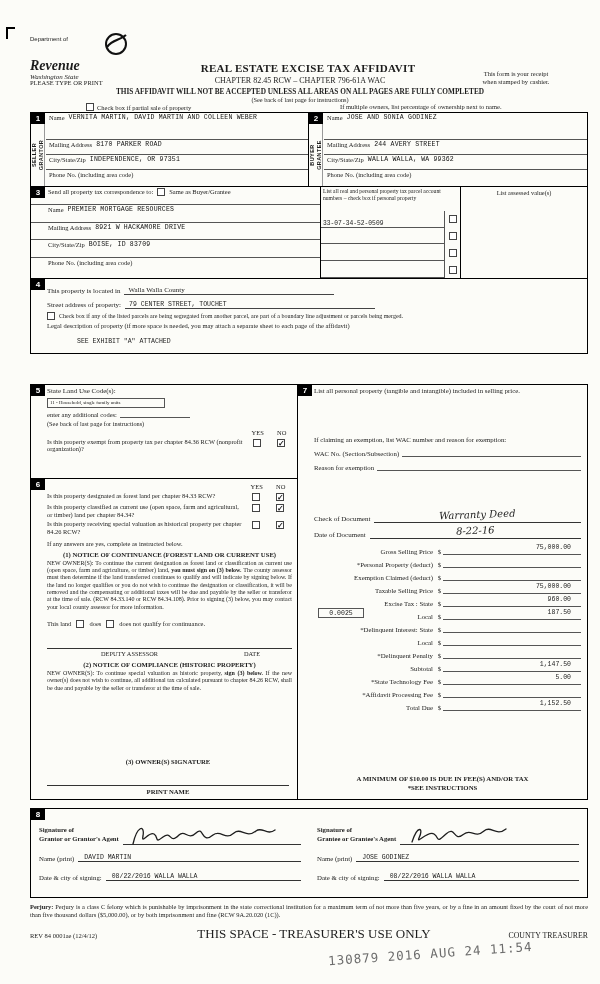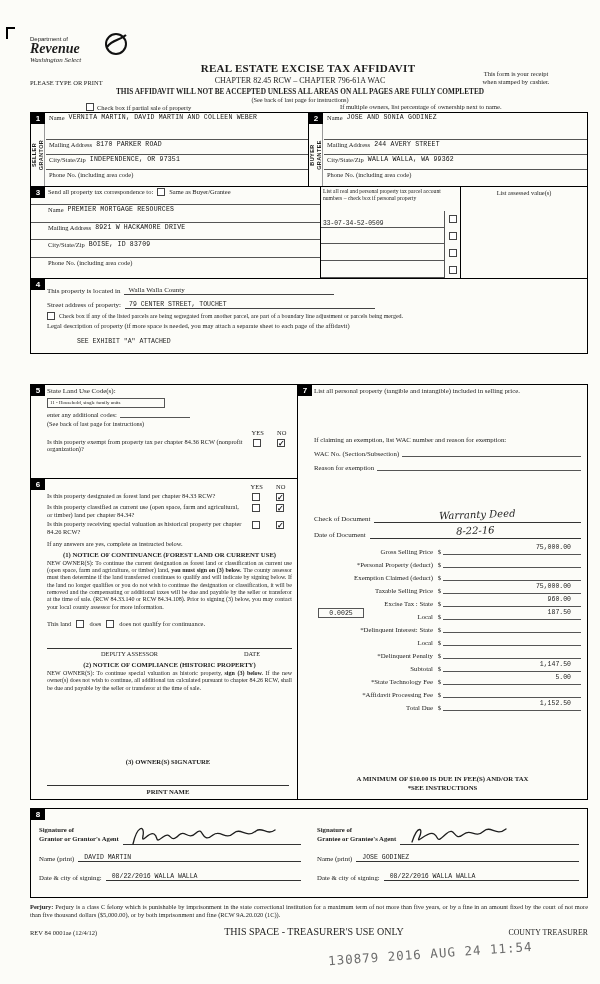--- a/index.html
+++ b/index.html
@@ -8,21 +8,21 @@
           font-family:"Liberation Serif", serif; color:#1c1c1c; overflow:hidden; }
   .mono { font-family:"Liberation Mono", monospace; }
   .b { font-weight:bold; }
 
   .cropmark { position:absolute; left:6px; top:27px; width:9px; height:12px;
               border-left:2px solid #000; border-top:2px solid #000; }
 
   
   .logo { position:absolute; left:30px; top:36px; width:130px; }
   .logo .l1 { font-size:6px; font-family:"Liberation Sans",sans-serif; }
-  .logo .l2 { font-size:14px; font-weight:bold; font-style:italic; line-height:1; }
+  .logo .l2 { font-size:14px; font-weight:bold; font-style:italic; line-height:1;margin-top:17px; }
   .logo .l3 { font-size:7px; font-style:italic; }
   .swirl { position:absolute; left:74px; top:-4px; }
   .title   { position:absolute; left:16px; right:0; top:62px; text-align:center; font-weight:bold; font-size:11px; letter-spacing:.3px; }
   .chapter { position:absolute; left:0; right:0; top:76px; text-align:center; font-size:8px; }
   .pleasetype { position:absolute; left:30px; top:79px; font-size:6.5px; }
   .receipt { position:absolute; left:450px; top:70px; width:132px; font-size:6.5px; text-align:center; line-height:1.3; }
   .warning { position:absolute; left:0; right:0; top:87px; text-align:center; font-weight:bold; font-size:7.3px; }
   .seeback { position:absolute; left:0; right:0; top:96px; text-align:center; font-size:6.3px; }
   .partial { position:absolute; left:86px; top:103px; font-size:6.5px; display:flex; gap:3px; align-items:center; }
   .multi   { position:absolute; left:340px; top:103px; font-size:6.5px; }
@@ -127,37 +127,37 @@
   .siglab { font-size:6.7px; font-weight:bold; line-height:1.25; padding-bottom:2px; white-space:nowrap; }
   .sigline { flex:1; border-bottom:1px solid #333; position:relative; height:32px; }
   .sigline svg { position:absolute; left:6px; bottom:-6px; }
   .nrow { display:flex; height:19px; }
   .nhalf { flex:1; display:flex; align-items:flex-end; gap:4px; padding:0 8px 2px; font-size:6.8px; }
   .nv { flex:1; border-bottom:1px solid #333; font-size:6.5px; padding-left:6px; }
 
   .perjury { position:absolute; left:30px; top:903px; width:558px; font-size:6.4px; line-height:1.3; text-align:justify; }
   .footrow { position:absolute; left:30px; top:926px; width:558px; display:flex; align-items:baseline; }
   .rev { font-size:6.5px; width:150px; }
-  .tspace { flex:1; text-align:center; font-size:10px; }
+  .tspace { flex:1; text-align:center; font-size:13px; }
   .ctreas { width:140px; text-align:right; font-size:7.8px; }
 
   .stamp { position:absolute; left:328px; top:946px; transform:rotate(-4deg);
            font-family:"DejaVu Sans Mono",monospace; font-size:12.5px; letter-spacing:1px;
            color:#5d5d5d; opacity:.9; white-space:nowrap; }
 </style>
 </head>
 <body>
 
 <div class="page">
   <div class="cropmark"></div>
 
   <div class="logo">
     <div class="l1">Department of</div>
     <div class="l2">Revenue</div>
-    <div class="l3">Washington Select</div>
+    <div class="l3">Washington State</div>
     <svg class="swirl" width="24" height="24" viewBox="0 0 24 24">
       <circle cx="12" cy="12" r="10" fill="none" stroke="#111" stroke-width="2"></circle>
       <path d="M3,15 C9,7 15,9 22,3" fill="none" stroke="#111" stroke-width="2.2"></path>
     </svg>
   </div>
   <div class="title">REAL ESTATE EXCISE TAX AFFIDAVIT</div>
   <div class="chapter">CHAPTER 82.45 RCW – CHAPTER 796-61A WAC</div>
   <div class="pleasetype">PLEASE TYPE OR PRINT</div>
   <div class="receipt">
     <div>This form is your receipt</div>

